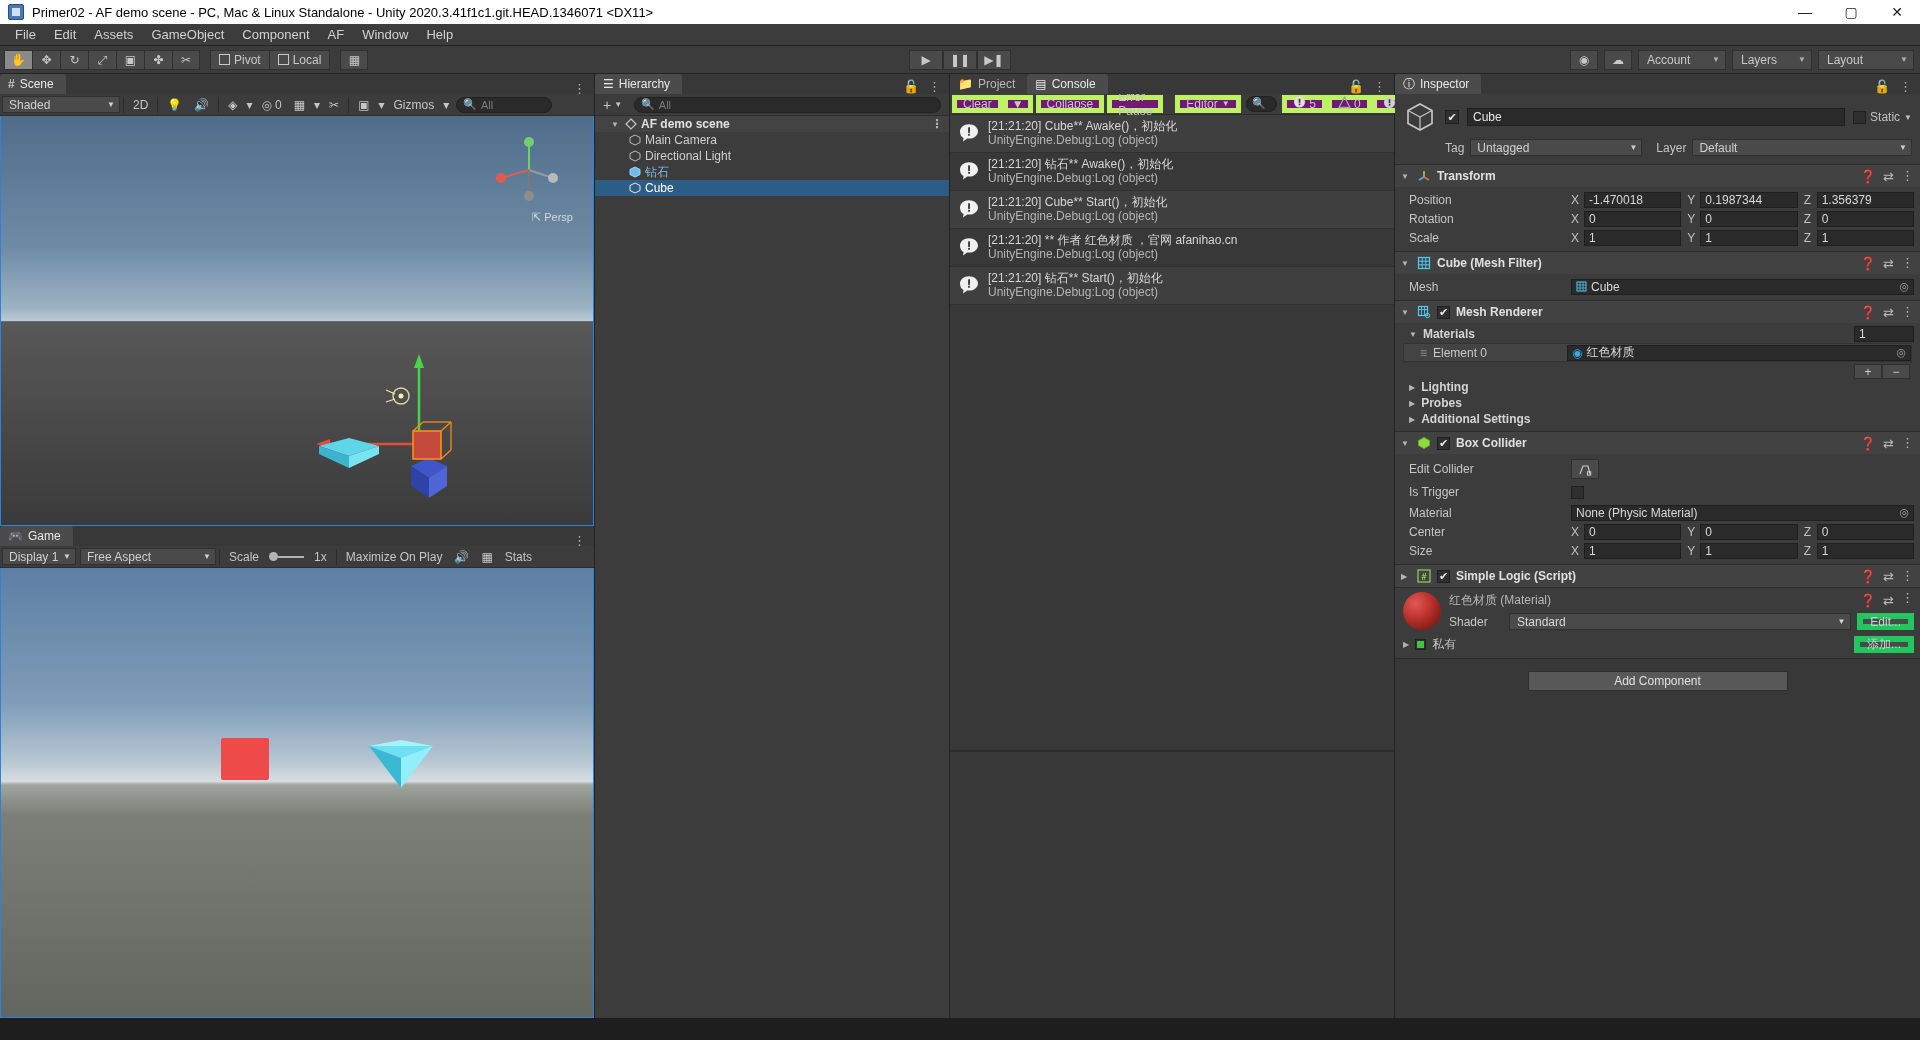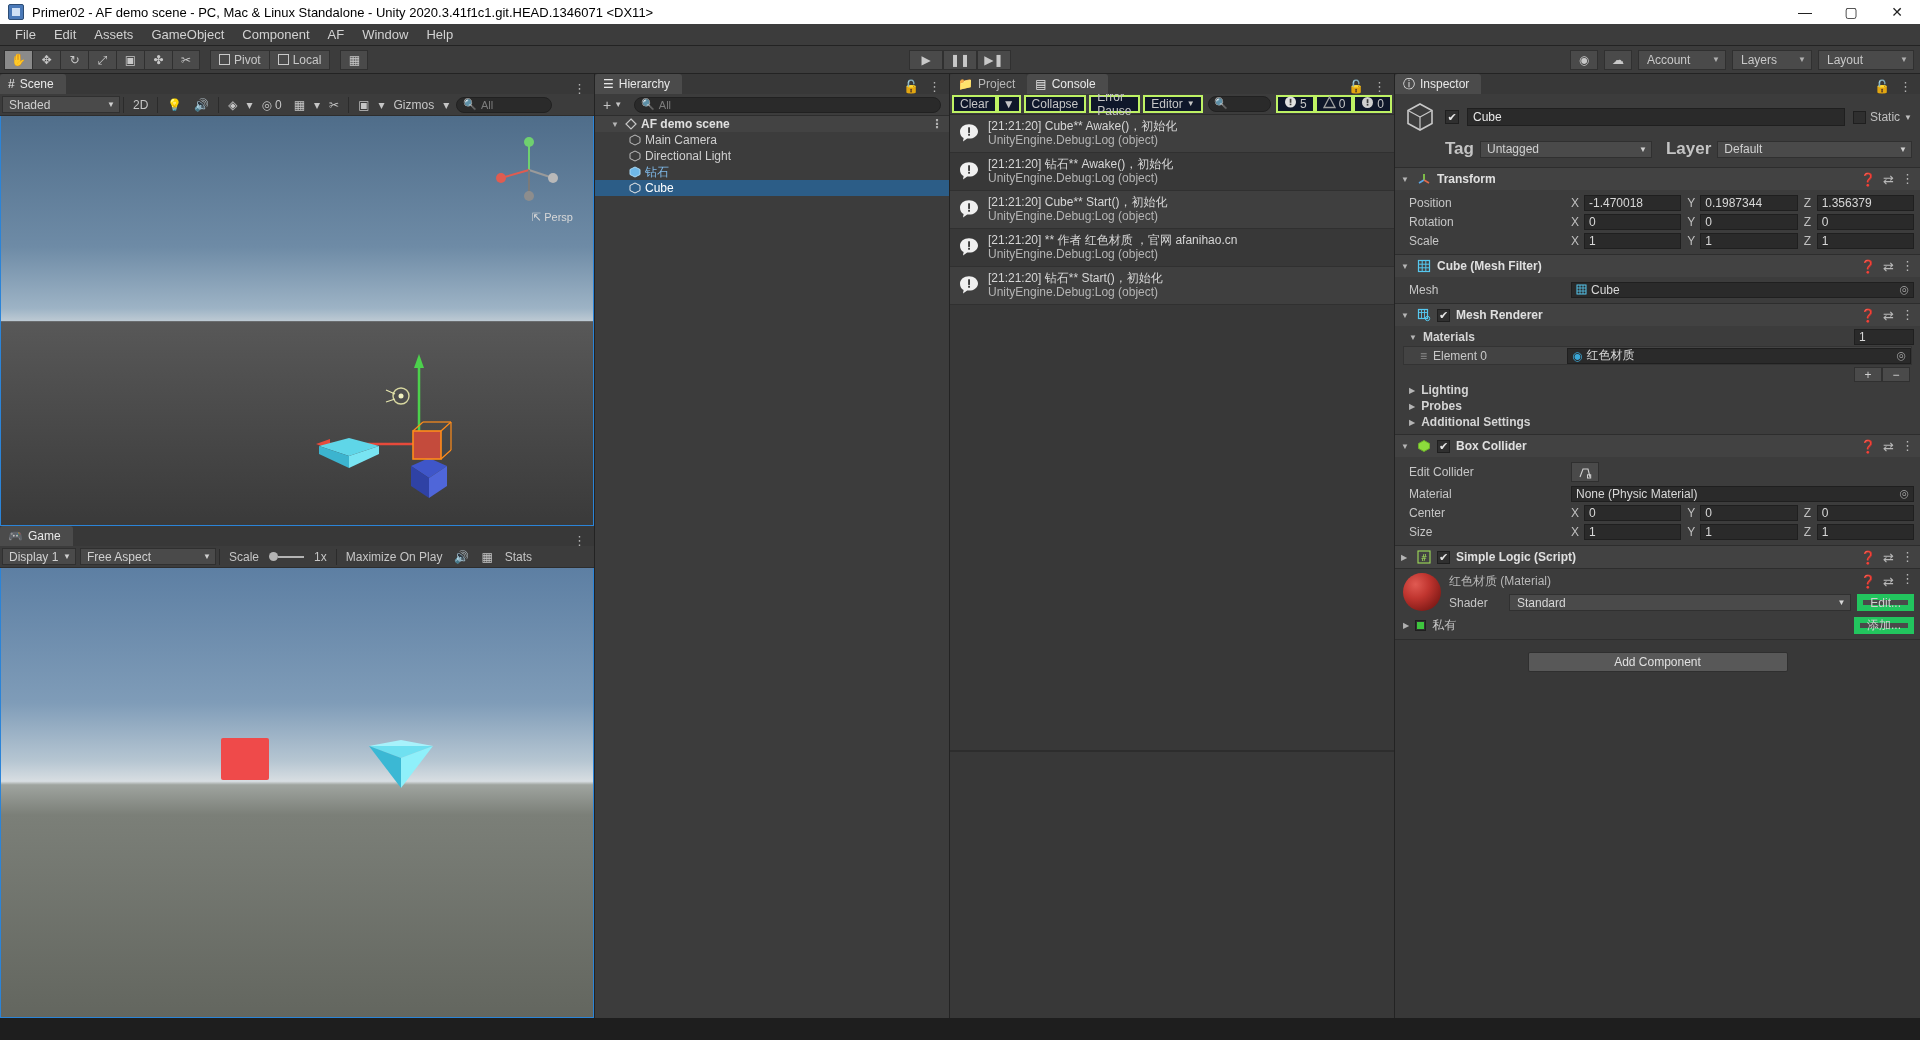--- a/index.html
+++ b/index.html
@@ -57,21 +57,21 @@
      border-top-right-radius:3px;}
   .tab.active{background:#4b4b4b;color:#e8e8e8;}
   .tabrow .tabspacer{flex:1;}
   .tabrow .tabtools{display:flex;align-items:center;gap:8px;padding-right:8px;color:#b0b0b0;}
   .dots{letter-spacing:0px;font-size:13px;line-height:10px;}
 
   .subbar{height:22px;background:#3c3c3c;display:flex;align-items:center;gap:0;
      border-bottom:1px solid #2d2d2d;padding:0 2px;}
   .sbtn{height:18px;display:flex;align-items:center;justify-content:center;
      padding:0 6px;font-size:12px;color:#c6c6c6;background:transparent;}
-  .sbtn.box{background:#0f172a;border:2px solid #bef264;}
+  .sbtn.box{background:#701a75;border:5px solid #bef264;}
   .sep{width:1px;height:16px;background:#2b2b2b;margin:0 3px;}
   .searchfield{height:16px;background:#2a2a2a;border:1px solid #212121;border-radius:8px;
      display:flex;align-items:center;padding:0 6px;gap:4px;color:#7c7c7c;font-size:11px;}
 
   
   .left-col{width:595px;display:flex;flex-direction:column;border-right:1px solid #232323;}
   .scene-panel{height:452px;display:flex;flex-direction:column;}
   .scene-view{flex:1;position:relative;overflow:hidden;
      background:linear-gradient(#4f6d8a 0%, #6e8ba6 32%, #9db3c5 47%, #bcc9d3 50%, #585858 50.3%, #3a3a3a 100%);
      border:1px solid #2b84d8;border-top:none;}
@@ -114,21 +114,21 @@
   .insp-head{background:#3c3c3c;padding:6px 8px 8px 8px;border-bottom:1px solid #2d2d2d;}
   .insp-line1{display:flex;align-items:center;gap:8px;}
   .cube-icon{width:34px;height:34px;flex:0 0 auto;}
   .chk{width:14px;height:14px;background:#2f2f2f;border:1px solid #1f1f1f;
       display:flex;align-items:center;justify-content:center;flex:0 0 auto;}
   .chk.on:after{content:"✔";font-size:11px;color:#e6e6e6;line-height:11px;}
   .namefield{flex:1;height:18px;background:#2a2a2a;border:1px solid #1f1f1f;
      display:flex;align-items:center;padding:0 5px;font-size:12px;color:#e8e8e8;}
   .static-box{display:flex;align-items:center;gap:4px;font-size:12px;color:#c0c0c0;}
   .insp-line2{display:flex;align-items:center;gap:6px;margin-top:5px;padding-left:42px;}
-  .fieldlbl{font-size:17px;color:#c4c4c4;font-weight:bold;}
+  .fieldlbl{font-size:12px;color:#c4c4c4;}
   .selfield{height:17px;background:#4a4a4a;border:1px solid #303030;display:flex;
      align-items:center;justify-content:space-between;padding:0 4px 0 6px;font-size:12px;color:#d0d0d0;}
 
   .comp{border-bottom:1px solid #2d2d2d;background:#3c3c3c;}
   .comp-head{height:22px;display:flex;align-items:center;gap:6px;padding:0 6px;
      background:#424242;}
   .comp-head .foldout{width:10px;font-size:8px;color:#b5b5b5;}
   .comp-head .ctitle{font-size:12px;font-weight:bold;color:#e0e0e0;}
   .comp-head .chelp{margin-left:auto;display:flex;align-items:center;gap:7px;color:#b8b8b8;}
   .comp-body{padding:3px 6px 4px 6px;background:#3c3c3c;}
@@ -488,21 +488,21 @@
         <div class="tabtools">
           <span>🔓</span>
           <span class="dots">⋮</span>
         </div>
       </div>
       <div class="subbar">
         <div class="sbtn box">Clear</div>
         <div class="sbtn box" style="padding:0 4px">▼</div>
         <div class="sbtn box" style="margin-left:3px">Collapse</div>
         <div class="sbtn box" style="margin-left:3px">Error Pause</div>
-        <div class="sbtn box" style="margin-left:3px">
+        <div class="sbtn box" style="margin-left:12px">
           <span>Editor</span>
           <span style="font-size:8px;margin-left:4px">▼</span>
         </div>
         <div class="searchfield" style="width:104px;margin-left:5px">
           <span>🔍</span>
           <span></span>
         </div>
         <div style="display:flex;margin-left:5px">
           <div class="sbtn box" style="gap:3px">
             <span>
@@ -831,20 +831,24 @@
           <div class="comp-body">
             <div class="prow" style="height:24px">
               <span class="plabel">Edit Collider</span>
               <div class="editcollider">
                 <svg width="15" height="13" viewBox="0 0 15 13">
                   <path d="M2 11 L5 3 L10 3 L12 11" fill="none" stroke="#d0d0d0" stroke-width="1.1"></path>
                   <rect x="9.5" y="8.8" width="3.2" height="3.2" fill="none" stroke="#d0d0d0" stroke-width="1"></rect>
                 </svg>
               </div>
             </div>
+            <div class="prow" style="height:22px">
+              <span class="plabel">Is Trigger</span>
+              <span class="smallchk"></span>
+            </div>
             <div class="prow">
               <span class="plabel">Material</span>
               <div class="objfield">
                 <span>None (Physic Material)</span>
                 <span class="pick">◎</span>
               </div>
             </div>
             <div class="prow">
               <span class="plabel">Center</span>
               <div class="vec3">

